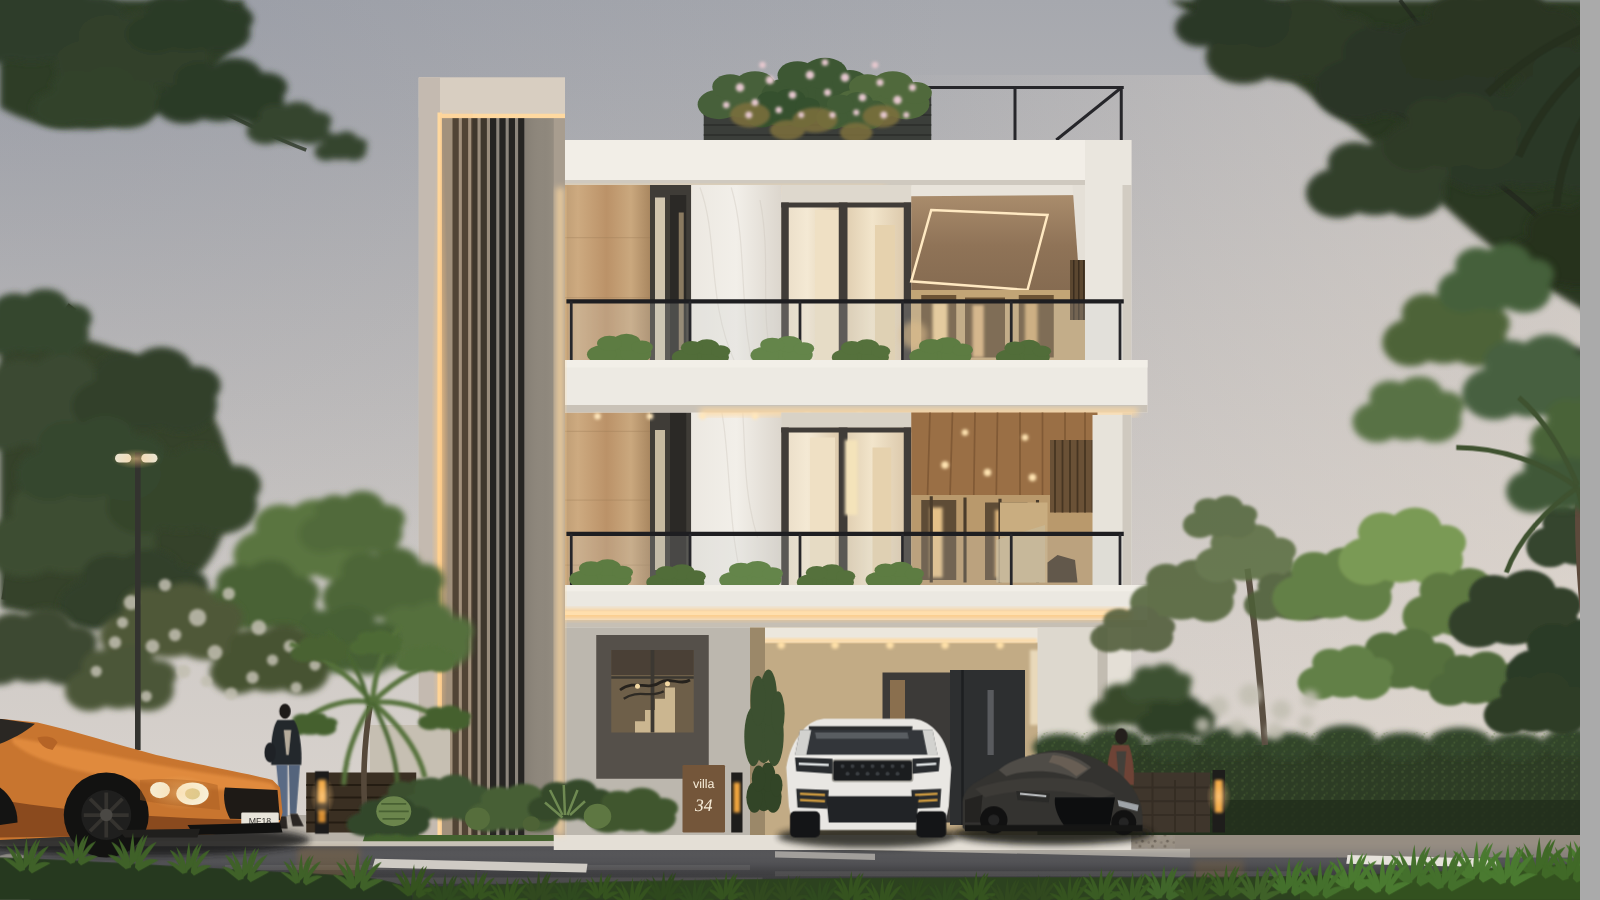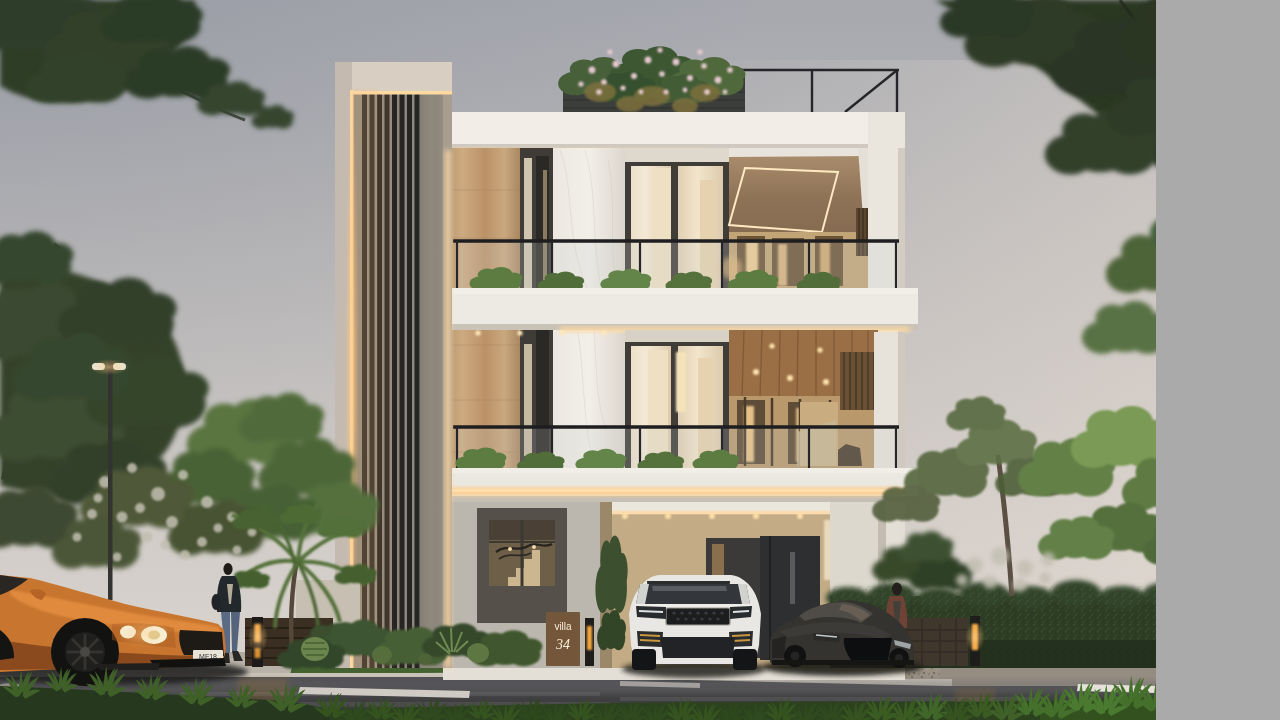--- a/index.html
+++ b/index.html
@@ -1,16 +1,16 @@
 <!DOCTYPE html>
 <html><head>
 <meta charset="utf-8">
 <style>
   html,body{margin:0;padding:0;background:#aaa;}
-  #scene{width:1156px;height:720px;position:relative;overflow:hidden;font-family:"Liberation Sans",sans-serif;}
+  #scene{width:1264px;height:720px;position:relative;overflow:hidden;font-family:"Liberation Sans",sans-serif;}
 </style>
 </head>
 <body>
 <div id="scene">
 <svg width="1280" height="720" viewBox="0 0 1280 720">
 <defs>
   <linearGradient id="skyGrad" x1="0" y1="0" x2="0" y2="1">
     <stop offset="0" stop-color="#a6a8ae"></stop>
     <stop offset="0.35" stop-color="#bcbaba"></stop>
     <stop offset="0.7" stop-color="#d0cbc7"></stop>

